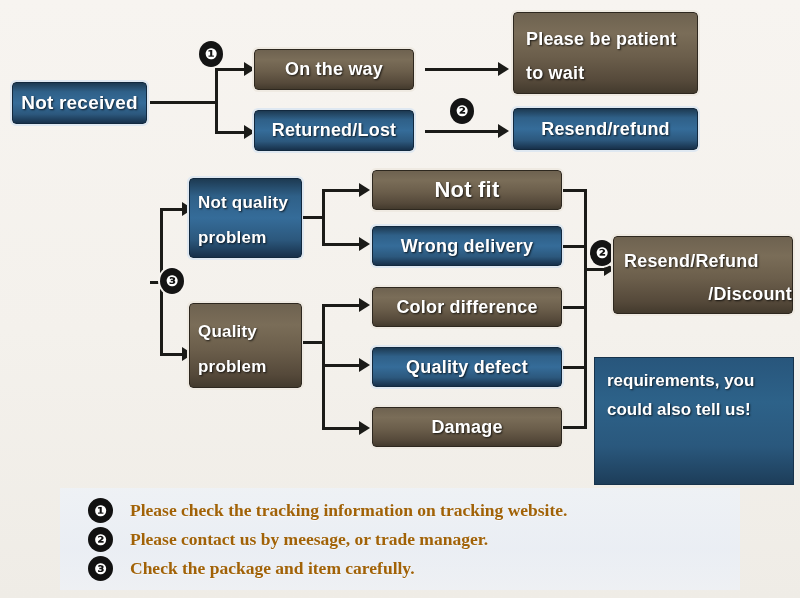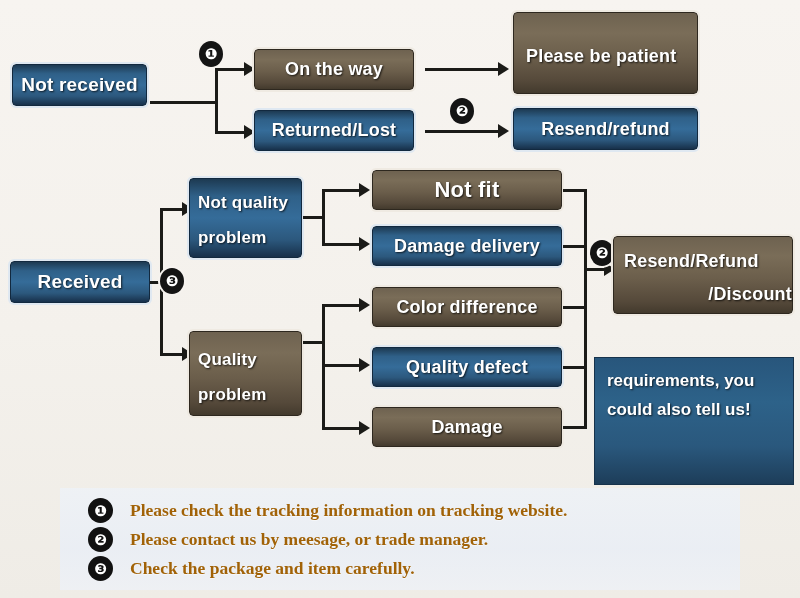--- a/index.html
+++ b/index.html
@@ -120,21 +120,21 @@
   }
 </style>
 </head>
 <body>
 
 <div id="stage">
 
   <div class="paper"></div>
   <div class="legend-band"></div>
 
-  <div class="box blue" style="left:12px;top:64px;width:135px;height:42px;font-size:19px;">
+  <div class="box blue" style="left:12px;top:82px;width:135px;height:42px;font-size:19px;">
     <span>Not received</span>
   </div>
 
   <div class="ln lnh" style="left:150px;top:101px;width:68px;"></div>
   <div class="ln lnv" style="left:215px;top:68px;height:66px;"></div>
 
   <div class="ln lnh" style="left:215px;top:68px;width:33px;"></div>
   <div class="arrow" style="left:244px;top:62px;"></div>
 
   <div class="ln lnh" style="left:215px;top:131px;width:33px;"></div>
@@ -157,49 +157,47 @@
 
   <div class="ln lnh" style="left:425px;top:130px;width:76px;"></div>
   <div class="arrow" style="left:498px;top:124px;"></div>
 
   <div class="cnum" style="left:450px;top:98px;">
     <span>❷</span>
   </div>
 
   <div class="box brown two-line" style="left:513px;top:12px;width:185px;height:82px;font-size:18px;align-items:flex-start;justify-content:center;padding:6px 0 0 0;">
     <span style="text-align:left;width:100%;padding-left:12px;box-sizing:border-box;">Please be patient</span>
+    <span style="text-align:left;width:100%;padding-left:12px;box-sizing:border-box;padding-top:8px;">to wait</span>
   </div>
 
   <div class="box blue" style="left:513px;top:108px;width:185px;height:42px;font-size:18px;">
     <span>Resend/refund</span>
   </div>
 
-  <div class="box blue" style="left:10px;top:261px;width:140px;height:42px;font-size:19px;">
-    <span>Received</span>
-  </div>
 
   <div class="ln lnh" style="left:150px;top:281px;width:24px;"></div>
   <div class="ln lnv" style="left:160px;top:208px;height:148px;"></div>
 
   <div class="ln lnh" style="left:160px;top:208px;width:26px;"></div>
   <div class="arrow" style="left:182px;top:202px;"></div>
 
   <div class="ln lnh" style="left:160px;top:353px;width:26px;"></div>
   <div class="arrow" style="left:182px;top:347px;"></div>
 
   <div class="cnum" style="left:160px;top:268px;">
     <span>❸</span>
   </div>
 
   <div class="box blue two-line" style="left:189px;top:178px;width:113px;height:80px;font-size:17px;align-items:center;justify-content:center;padding-top:6px;">
     <span style="text-align:left;width:100%;padding-left:8px;box-sizing:border-box;">Not quality</span>
     <span style="text-align:left;width:100%;padding-left:8px;box-sizing:border-box;padding-top:10px;">problem</span>
   </div>
 
-  <div class="box brown two-line" style="left:189px;top:303px;width:113px;height:85px;font-size:17px;align-items:flex-start;justify-content:center;padding-top:8px;margin-top:28px;">
+  <div class="box brown two-line" style="left:189px;top:303px;width:113px;height:85px;font-size:17px;align-items:flex-start;justify-content:center;padding-top:8px;">
     <span style="text-align:left;width:100%;padding-left:8px;box-sizing:border-box;">Quality</span>
     <span style="text-align:left;width:100%;padding-left:8px;box-sizing:border-box;padding-top:10px;">problem</span>
   </div>
 
   <div class="ln lnh" style="left:303px;top:216px;width:22px;"></div>
   <div class="ln lnv" style="left:322px;top:189px;height:57px;"></div>
 
   <div class="ln lnh" style="left:322px;top:189px;width:41px;"></div>
   <div class="arrow" style="left:359px;top:183px;"></div>
 
@@ -216,21 +214,21 @@
   <div class="arrow" style="left:359px;top:358px;"></div>
 
   <div class="ln lnh" style="left:322px;top:427px;width:41px;"></div>
   <div class="arrow" style="left:359px;top:421px;"></div>
 
   <div class="box brown" style="left:372px;top:170px;width:190px;height:40px;font-size:22px;">
     <span>Not fit</span>
   </div>
 
   <div class="box blue" style="left:372px;top:226px;width:190px;height:40px;font-size:18px;">
-    <span>Damage delivery</span>
+    <span>Wrong delivery</span>
   </div>
 
   <div class="box brown" style="left:372px;top:287px;width:190px;height:40px;font-size:18px;">
     <span>Color difference</span>
   </div>
 
   <div class="box blue" style="left:372px;top:347px;width:190px;height:40px;font-size:18px;">
     <span>Quality defect</span>
   </div>
 

